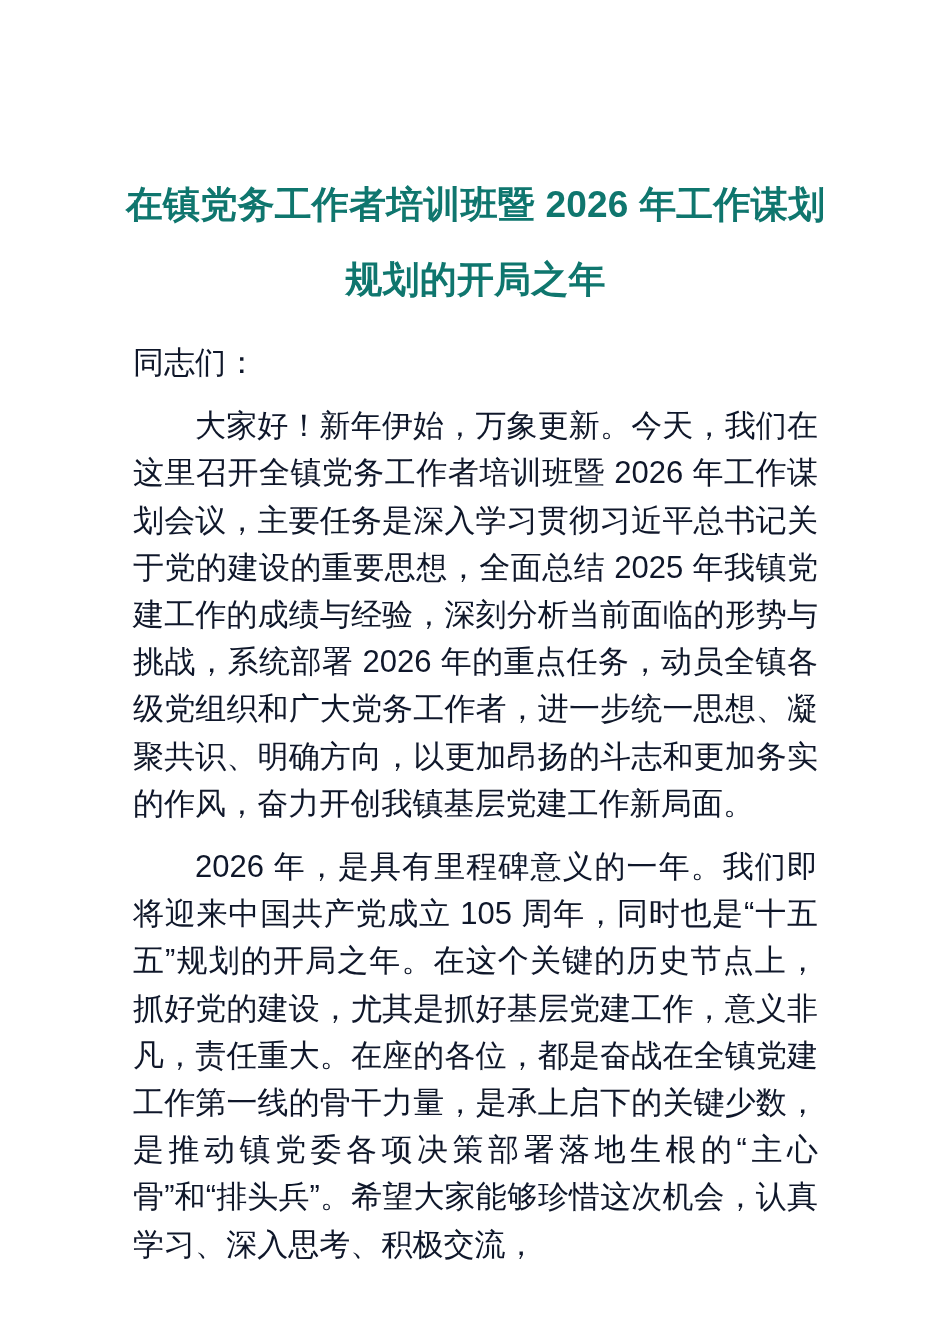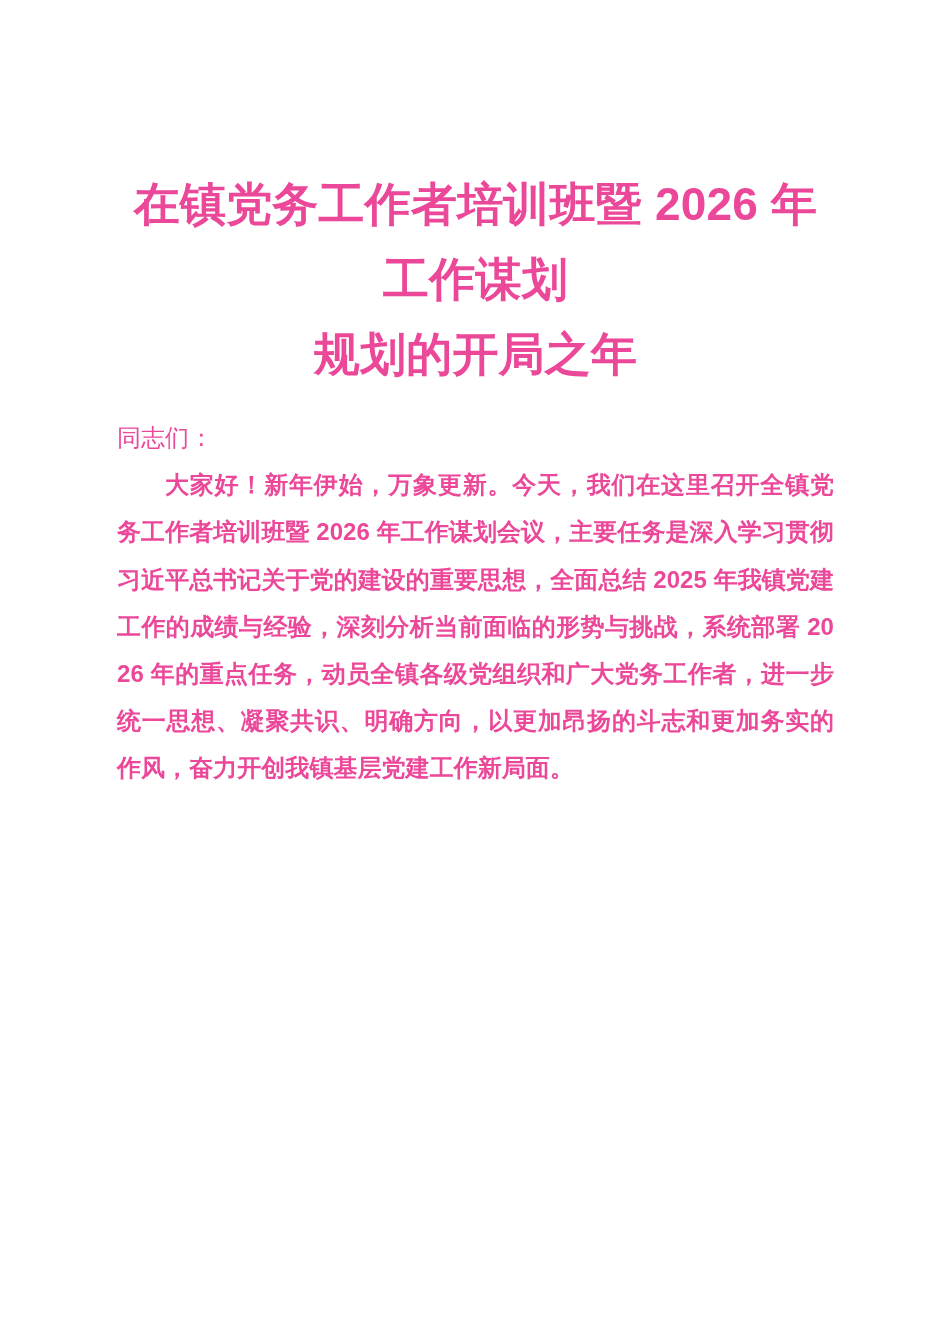--- a/index.html
+++ b/index.html
@@ -23,50 +23,49 @@
     left: 117px;
     top: 0;
     width: 717px;
   }
 
   
   .doc-title {
     margin: 0;
     padding-top: 167px;
     font-family: "Liberation Sans", "DejaVu Sans", sans-serif;
-    font-size: 46px;
+    font-size: 37px;
     font-weight: 700;
     line-height: 75px;
     text-align: center;
-    color: #ec4899;
+    color: #0f766e;
     letter-spacing: 0.2px;
     word-break: break-all;
   }
 
   
   .doc-paragraphs {
     margin-top: 22px;
   }
 
   .para {
-    margin: 0;
+    margin: 16px;
     font-family: "Liberation Sans", "DejaVu Sans", sans-serif;
-    font-size: 24px;
+    font-size: 31px;
     font-weight: 400;
     line-height: 47.2px;
-    color: #ec4899;
+    color: #0f172a;
     text-align: justify;
     text-justify: inter-ideograph;
     word-break: break-all;
     letter-spacing: 0.05px;
   }
 
   .para.indent {
     text-indent: 2em;
-    font-weight: bold;
   }
 
   .para.flush {
     text-indent: 0;
   }
 </style>
 </head>
 <body>
 
 <div class="page">
@@ -77,18 +76,19 @@
       <span>在镇党务工作者培训班暨 2026 年工作谋划</span><br>
       <span>规划的开局之年</span>
     </h1>
 
     <div class="doc-paragraphs">
 
       <p class="para flush">同志们：</p>
 
       <p class="para indent">大家好！新年伊始，万象更新。今天，我们在这里召开全镇党务工作者培训班暨 2026 年工作谋划会议，主要任务是深入学习贯彻习近平总书记关于党的建设的重要思想，全面总结 2025 年我镇党建工作的成绩与经验，深刻分析当前面临的形势与挑战，系统部署 2026 年的重点任务，动员全镇各级党组织和广大党务工作者，进一步统一思想、凝聚共识、明确方向，以更加昂扬的斗志和更加务实的作风，奋力开创我镇基层党建工作新局面。</p>
 
+      <p class="para indent">2026 年，是具有里程碑意义的一年。我们即将迎来中国共产党成立 105 周年，同时也是“十五五”规划的开局之年。在这个关键的历史节点上，抓好党的建设，尤其是抓好基层党建工作，意义非凡，责任重大。在座的各位，都是奋战在全镇党建工作第一线的骨干力量，是承上启下的关键少数，是推动镇党委各项决策部署落地生根的“主心骨”和“排头兵”。希望大家能够珍惜这次机会，认真学习、深入思考、积极交流，</p>
 
     </div>
 
   </div>
 
 </div>
 
 </body></html>

